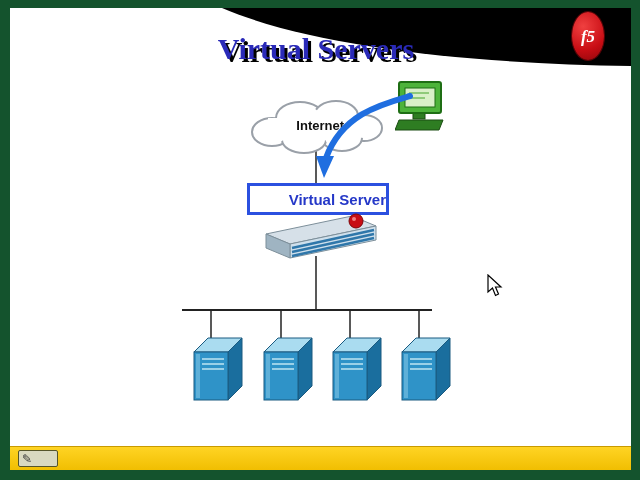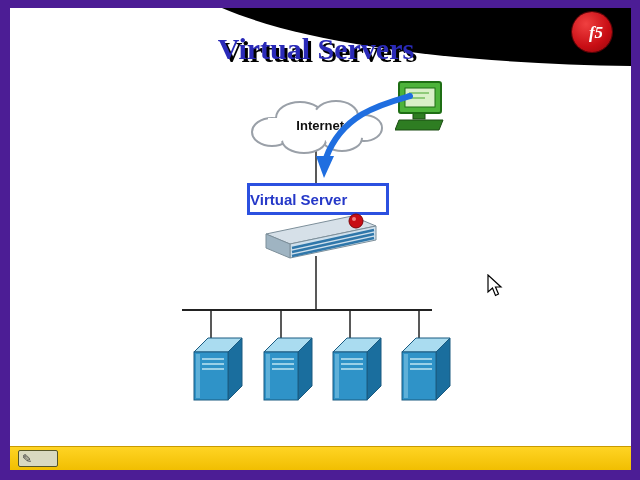--- a/index.html
+++ b/index.html
@@ -1,47 +1,47 @@
 <!DOCTYPE html>
 <html><head>
 <meta charset="utf-8">
 <style>
   html,body{margin:0;padding:0;background:#000;}
-  #frame{position:relative;width:640px;height:480px;background:#4c1d95;overflow:hidden;
+  #frame{position:relative;width:640px;height:480px;background:#14532d;overflow:hidden;
          font-family:"Liberation Sans",sans-serif;}
   #slide{position:absolute;left:10px;top:8px;width:621px;height:462px;background:#ffffff;overflow:hidden;}
 
   .abs{position:absolute;}
 
   
   #swoosh{left:0;top:0;width:621px;height:70px;pointer-events:none;}
 
   
   #title{left:306px;top:24px;transform:translateX(-50%);white-space:nowrap;
          font-family:"Liberation Serif",serif;font-weight:bold;font-size:30px;
          color:#2a2ab8;text-shadow:3px 3px 0 #000;z-index:3;}
 
   
-  #logo{left:562px;top:4px;width:32px;height:40px;border-radius:50%;
+  #logo{left:562px;top:4px;width:32px;height:48px;border-radius:50%;
         background:radial-gradient(circle at 35% 30%, #f04040, #c80d14 60%, #8f070c);
         box-shadow:0 0 0 1px #5a0306;z-index:4;
-        display:flex;align-items:center;justify-content:center;padding-left:8px;}
+        display:flex;align-items:center;justify-content:center;}
   #logo span{color:#fff;font-family:"Liberation Serif",serif;font-style:italic;
              font-weight:bold;font-size:17px;line-height:1;}
 
   
   #lines{left:0;top:0;width:621px;height:462px;z-index:1;pointer-events:none;}
   #cloud{left:228px;top:84px;width:160px;height:66px;z-index:2;}
   #cloud-label{left:244px;top:110px;width:90px;text-align:right;font-weight:bold;
                font-size:13px;color:#111;z-index:3;}
   #computer{left:385px;top:72px;width:52px;height:56px;z-index:2;}
   #arrow{left:280px;top:70px;width:180px;height:110px;z-index:3;pointer-events:none;}
 
   #vs-box{left:237px;top:175px;width:136px;height:26px;background:#fff;
-          border:3px solid #2b50e0;z-index:2;display:flex;align-items:center;justify-content:flex-start;}
+          border:3px solid #2b50e0;z-index:2;display:flex;align-items:center;justify-content:flex-end;}
   #vs-box span{font-weight:bold;font-size:15px;color:#2538c8;}
 
   #appliance{left:246px;top:200px;width:126px;height:56px;z-index:2;}
 
   #server-row{left:0;top:0;width:621px;height:462px;z-index:2;pointer-events:none;}
   .tower{position:absolute;top:328px;width:52px;height:68px;}
 
   
   #cursor{left:477px;top:266px;width:20px;height:24px;z-index:9;pointer-events:none;}
 

